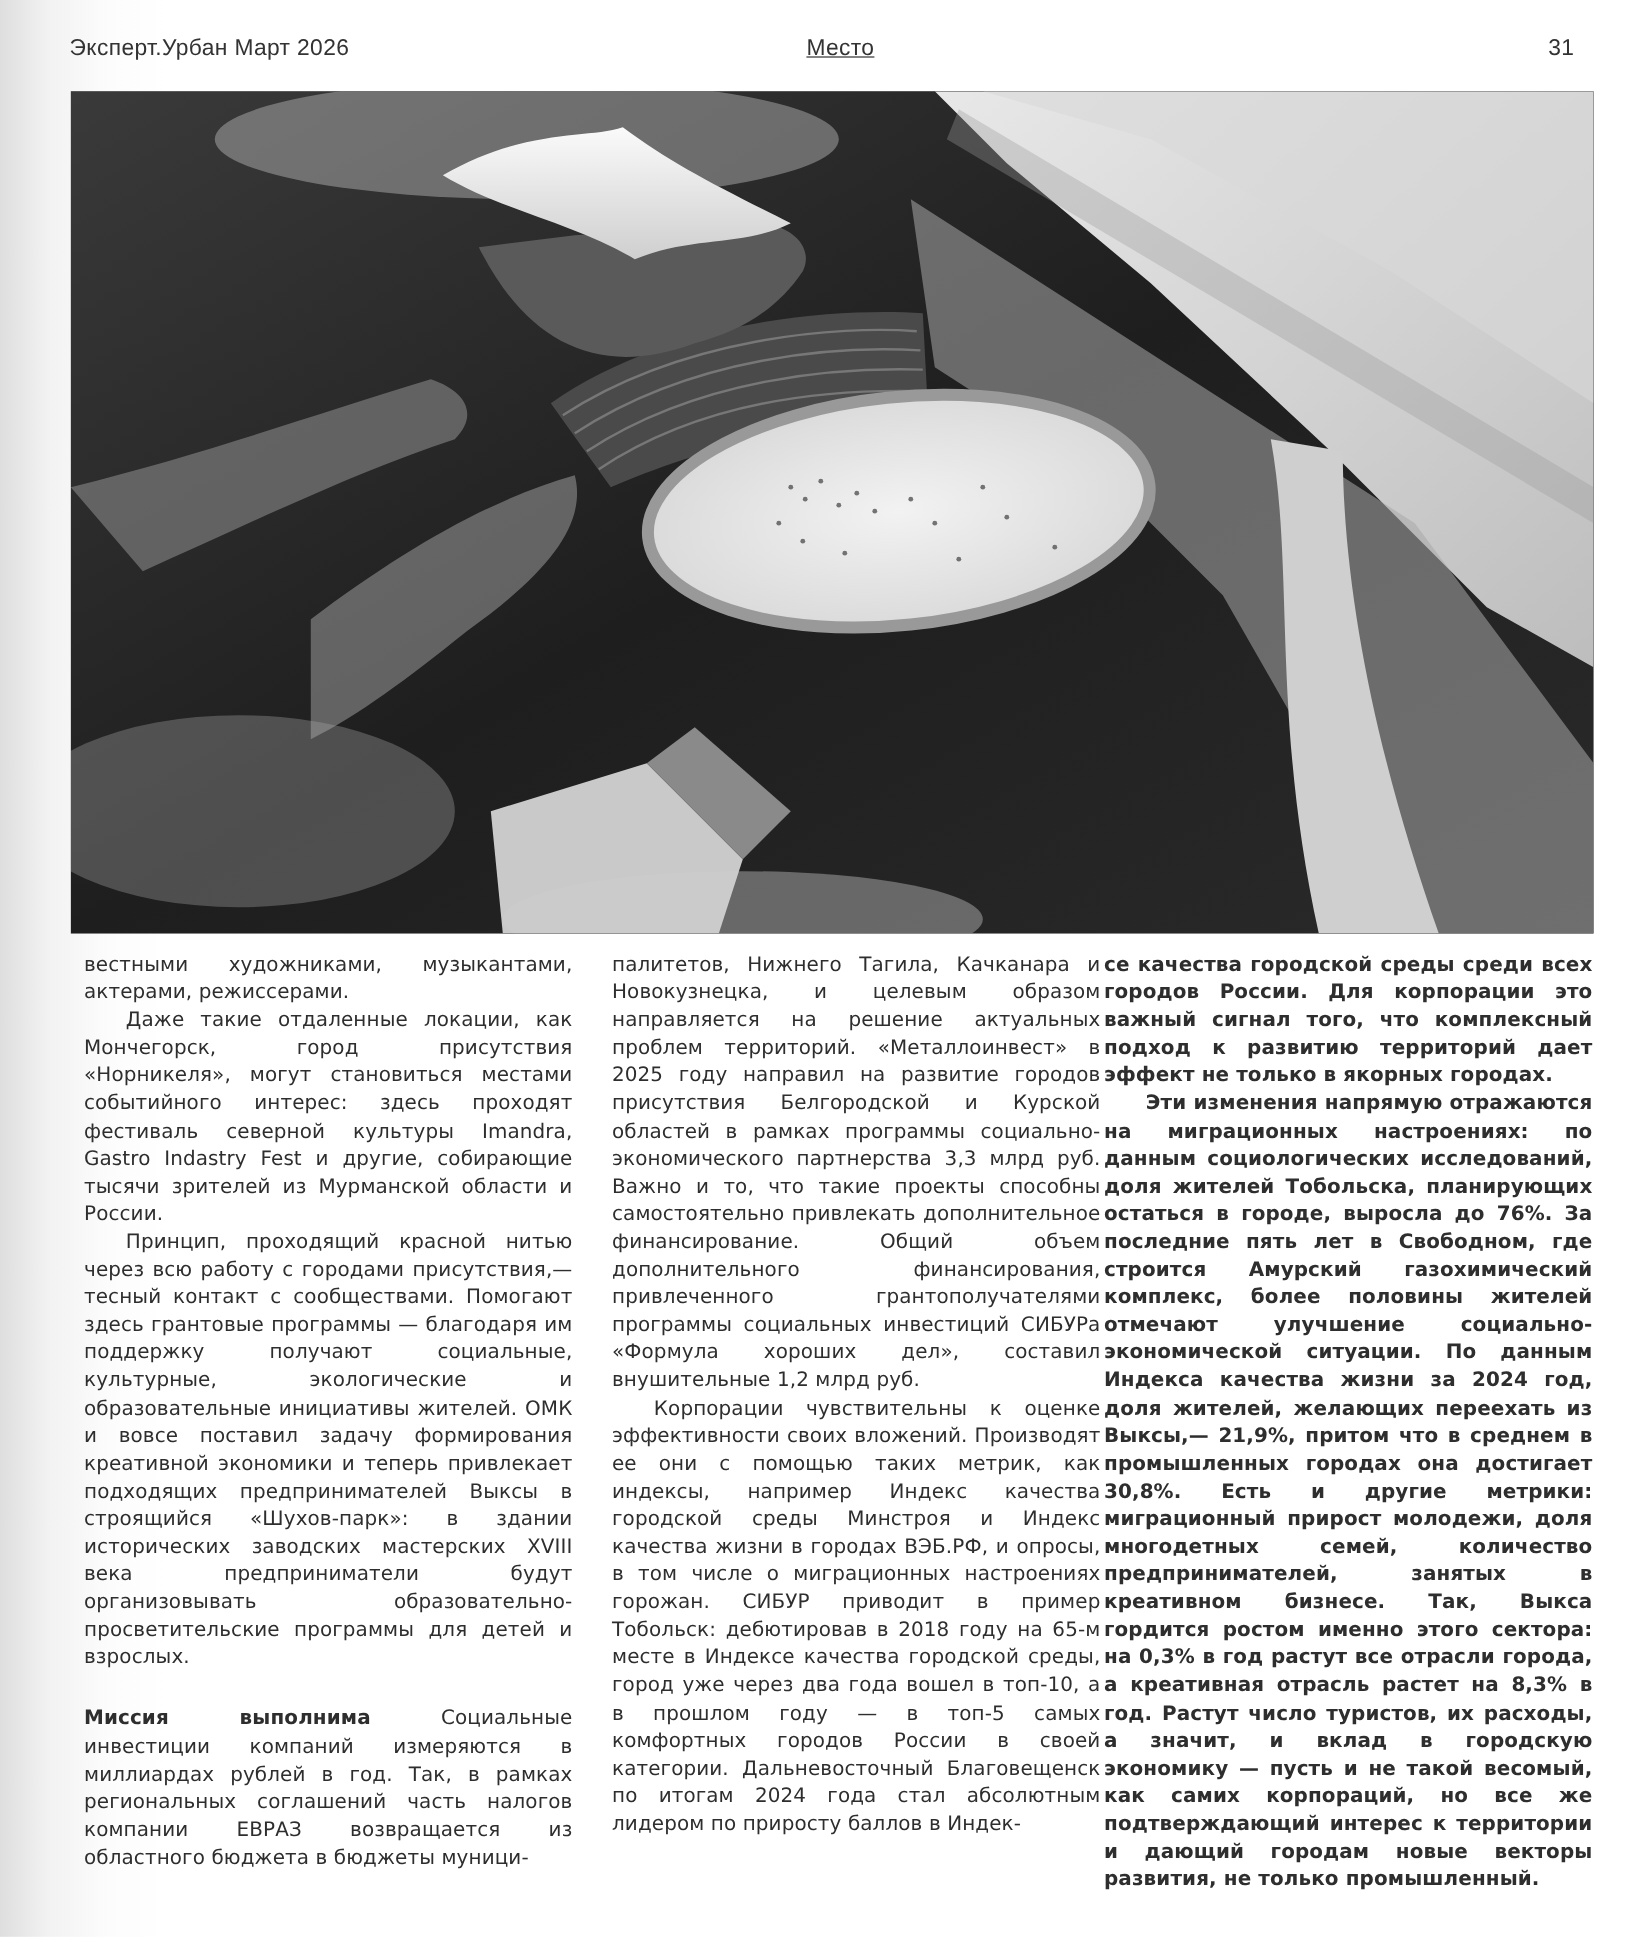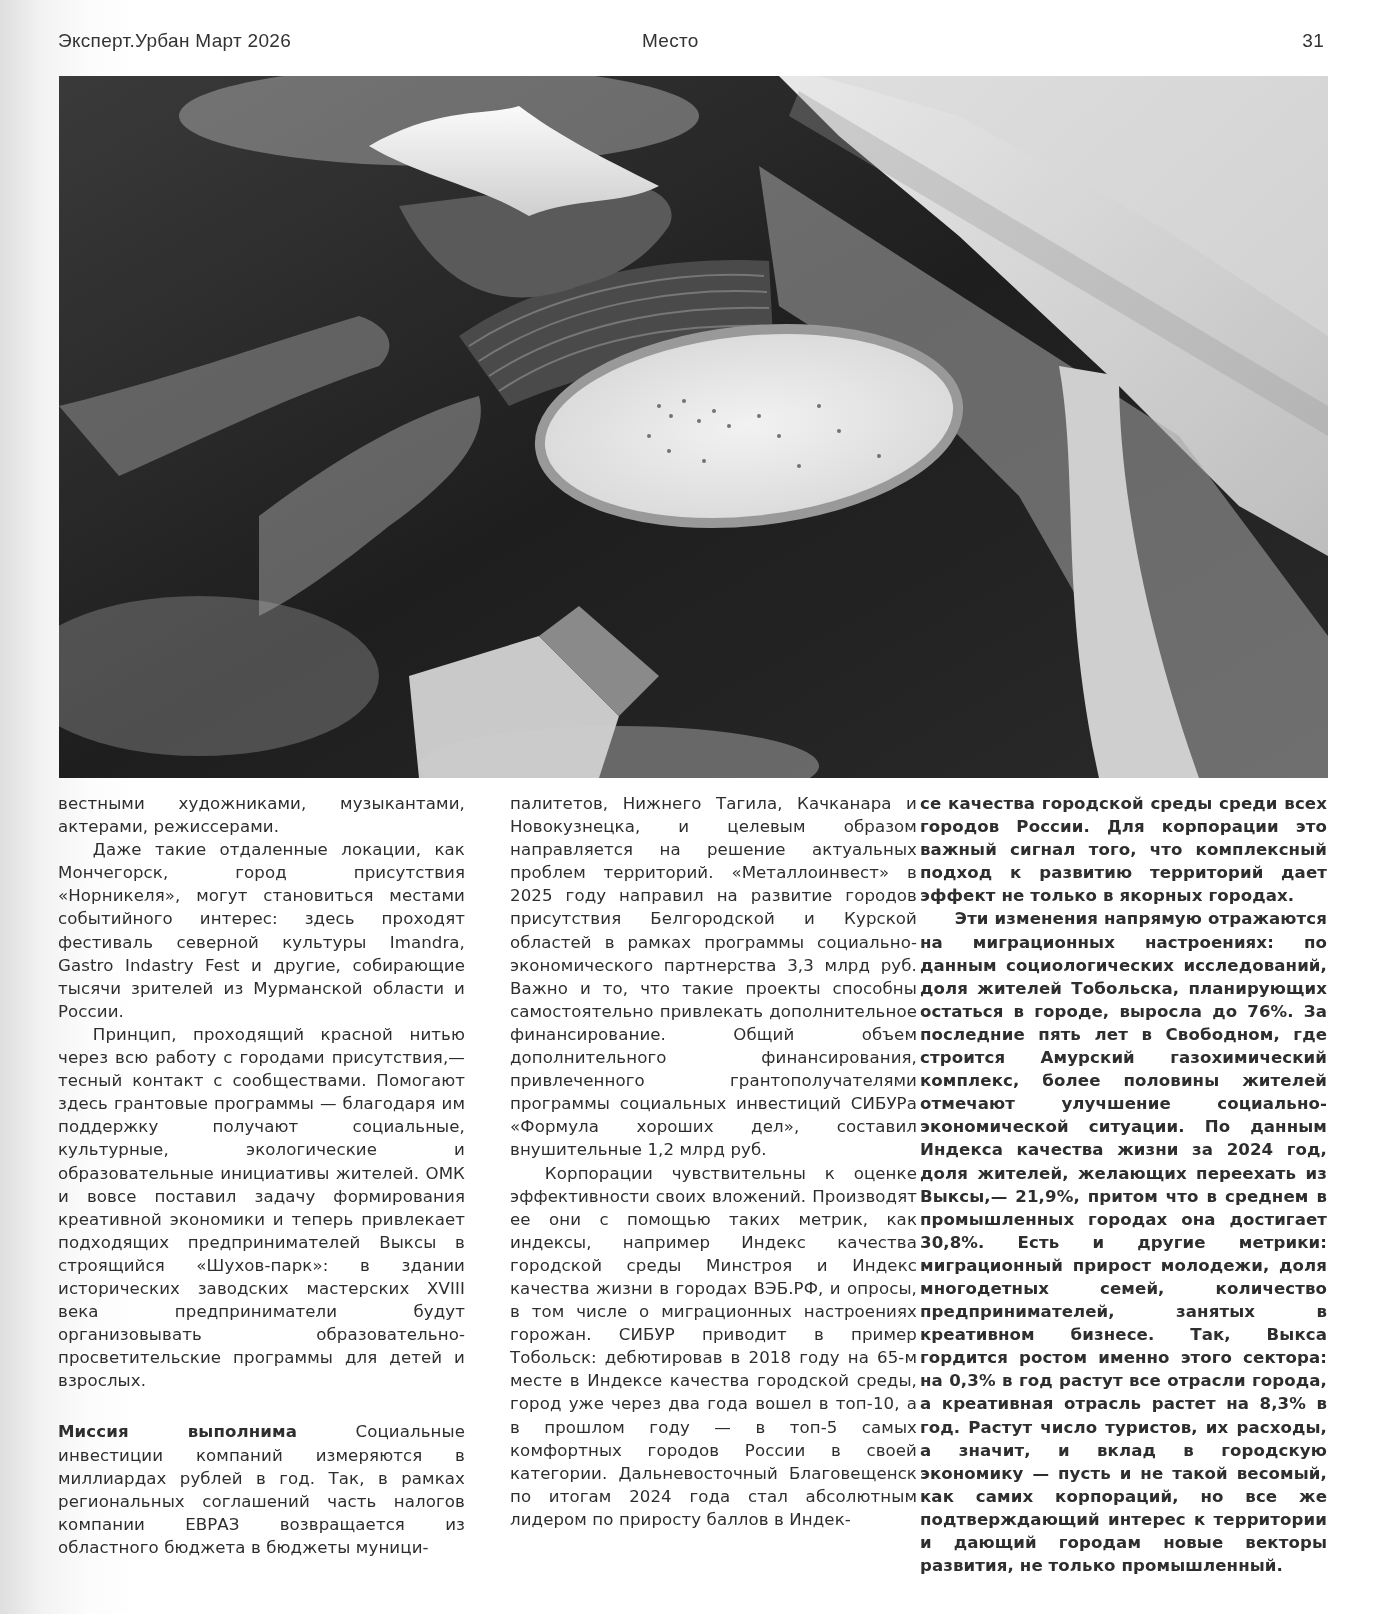--- a/index.html
+++ b/index.html
@@ -8,38 +8,38 @@
     background: linear-gradient(to right, #dedede 0px, #f2f2f2 40px, #fcfcfc 90px, #ffffff 140px, #ffffff 100%);
     font-family: "DejaVu Sans", sans-serif;
     color: #2e2e2e;
   }
   .running-head {
     position: absolute; top: 30px; left: 58px; width: 1270px; height: 22px;
     font-family: "Liberation Sans", sans-serif; font-size: 19px; color: #333;
     letter-spacing: 0.3px;
   }
   .running-head .left { position: absolute; left: 0; top: 0; }
-  .running-head .center { position: absolute; left: 584px; top: 0; }
-  .running-head .right { position: absolute; right: 4px; top: 0; }
+  .running-head .center { position: absolute; left: 614px; top: 0; text-decoration: underline; }
+  .running-head .right { position: absolute; right: 16px; top: 0; }
 
   .hero {
     position: absolute; left: 59px; top: 76px; width: 1269px; height: 702px;
     overflow: hidden; background: #555;
   }
   .hero svg { display: block; width: 100%; height: 100%; }
 
   .columns {
     position: absolute; top: 792px; left: 58px; width: 1270px;
   }
   .col {
     position: absolute; top: 0; width: 407px;
     font-size: 16.6px; line-height: 23.1px; text-align: justify;
     hyphens: manual; letter-spacing: 0.1px;
   }
-  .col1 { left: 0; }
+  .col1 { left: 12px; }
   .col2 { left: 452px; }
   .col3 { left: 862px; font-weight: bold; }
   .col p { margin: 0; text-indent: 2.1em; }
   .col p.noindent { text-indent: 0; }
   .col p.gap { margin-top: 28px; }
   .subhead { font-weight: bold; }
 </style>
 </head>
 <body>
 

